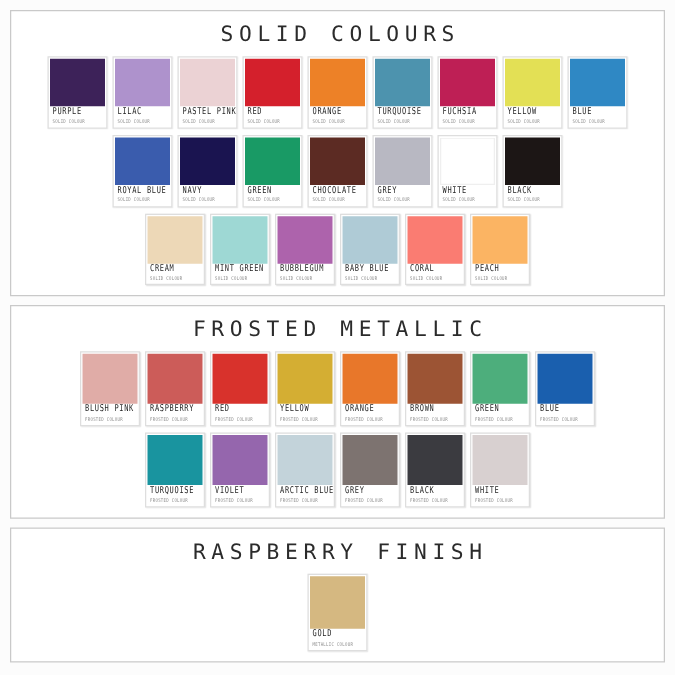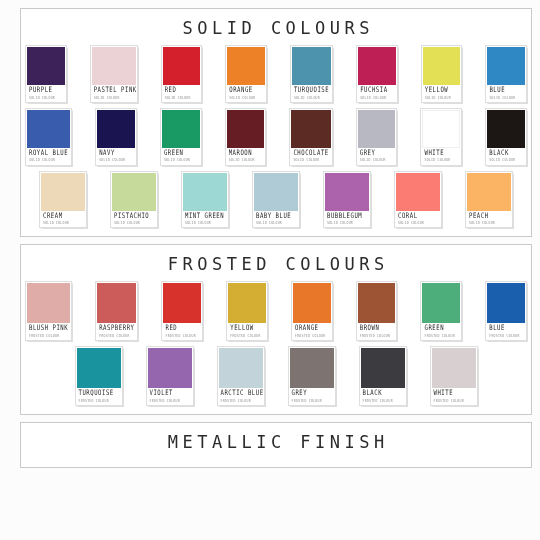--- a/index.html
+++ b/index.html
@@ -16,37 +16,36 @@
     background:#fcfcfc;
     display:flex;flex-direction:column;
     gap:7px;
   }
   .panel{
     background:#ffffff;
     border:1px solid #c9c9c9;
     box-sizing:border-box;
     padding:6px 4px 8px 4px;
     display:flex;flex-direction:column;
-    margin-left:12px;
   }
   .panel-title{
     font-family:"DejaVu Sans Mono", monospace;
     font-size:17px;
     letter-spacing:4.5px;
     color:#2b2b2b;
     text-align:center;
     margin:3px 0 7px 0;
     font-weight:400;
     text-indent:4.5px;
   }
   .swatch-row{
     display:flex;
     justify-content:center;
     align-items:flex-start;
-    gap:23px;
+    gap:4px;
     width:100%;
     margin-bottom:5px;
   }
   .swatch-row:last-child{margin-bottom:0;}
 
   .chip{
     width:48px;
     background:#ffffff;
     border:1px solid #dedede;
     box-shadow:0.5px 0.5px 1px rgba(0,0,0,0.13);
@@ -97,20 +96,27 @@
     <div class="panel-title">SOLID COLOURS</div>
     <div class="swatch-row">
         <div class="chip">
           <div class="chip-color" style="background: rgb(61, 34, 89);"></div>
           <div class="chip-text">
             <span class="chip-name">PURPLE</span>
             <span class="chip-sub">SOLID COLOUR</span>
           </div>
         </div>
         <div class="chip">
+          <div class="chip-color" style="background: rgb(174, 146, 204);"></div>
+          <div class="chip-text">
+            <span class="chip-name">LILAC</span>
+            <span class="chip-sub">SOLID COLOUR</span>
+          </div>
+        </div>
+        <div class="chip">
           <div class="chip-color" style="background: rgb(235, 210, 212);"></div>
           <div class="chip-text">
             <span class="chip-name">PASTEL PINK</span>
             <span class="chip-sub">SOLID COLOUR</span>
           </div>
         </div>
         <div class="chip">
           <div class="chip-color" style="background: rgb(212, 32, 44);"></div>
           <div class="chip-text">
             <span class="chip-name">RED</span>
@@ -169,27 +175,20 @@
           </div>
         </div>
         <div class="chip">
           <div class="chip-color" style="background: rgb(25, 154, 101);"></div>
           <div class="chip-text">
             <span class="chip-name">GREEN</span>
             <span class="chip-sub">SOLID COLOUR</span>
           </div>
         </div>
         <div class="chip">
-          <div class="chip-color" style="background: rgb(102, 29, 36);"></div>
-          <div class="chip-text">
-            <span class="chip-name">MAROON</span>
-            <span class="chip-sub">SOLID COLOUR</span>
-          </div>
-        </div>
-        <div class="chip">
           <div class="chip-color" style="background: rgb(92, 43, 35);"></div>
           <div class="chip-text">
             <span class="chip-name">CHOCOLATE</span>
             <span class="chip-sub">SOLID COLOUR</span>
           </div>
         </div>
         <div class="chip">
           <div class="chip-color" style="background: rgb(184, 184, 194);"></div>
           <div class="chip-text">
             <span class="chip-name">GREY</span>
@@ -213,66 +212,59 @@
       </div>
     <div class="swatch-row">
         <div class="chip">
           <div class="chip-color" style="background: rgb(237, 216, 183);"></div>
           <div class="chip-text">
             <span class="chip-name">CREAM</span>
             <span class="chip-sub">SOLID COLOUR</span>
           </div>
         </div>
         <div class="chip">
-          <div class="chip-color" style="background: rgb(197, 218, 155);"></div>
-          <div class="chip-text">
-            <span class="chip-name">PISTACHIO</span>
-            <span class="chip-sub">SOLID COLOUR</span>
-          </div>
-        </div>
-        <div class="chip">
           <div class="chip-color" style="background: rgb(158, 216, 212);"></div>
           <div class="chip-text">
             <span class="chip-name">MINT GREEN</span>
             <span class="chip-sub">SOLID COLOUR</span>
           </div>
         </div>
         <div class="chip">
+          <div class="chip-color" style="background: rgb(173, 99, 172);"></div>
+          <div class="chip-text">
+            <span class="chip-name">BUBBLEGUM</span>
+            <span class="chip-sub">SOLID COLOUR</span>
+          </div>
+        </div>
+        <div class="chip">
           <div class="chip-color" style="background: rgb(175, 203, 214);"></div>
           <div class="chip-text">
             <span class="chip-name">BABY BLUE</span>
             <span class="chip-sub">SOLID COLOUR</span>
           </div>
         </div>
         <div class="chip">
-          <div class="chip-color" style="background: rgb(173, 99, 172);"></div>
-          <div class="chip-text">
-            <span class="chip-name">BUBBLEGUM</span>
-            <span class="chip-sub">SOLID COLOUR</span>
-          </div>
-        </div>
-        <div class="chip">
           <div class="chip-color" style="background: rgb(250, 124, 114);"></div>
           <div class="chip-text">
             <span class="chip-name">CORAL</span>
             <span class="chip-sub">SOLID COLOUR</span>
           </div>
         </div>
         <div class="chip">
           <div class="chip-color" style="background: rgb(251, 180, 99);"></div>
           <div class="chip-text">
             <span class="chip-name">PEACH</span>
             <span class="chip-sub">SOLID COLOUR</span>
           </div>
         </div>
       </div>
   </div>
 
   <div class="panel frosted">
-    <div class="panel-title">FROSTED COLOURS</div>
+    <div class="panel-title">FROSTED METALLIC</div>
     <div class="swatch-row">
         <div class="chip">
           <div class="chip-color" style="background: rgb(224, 172, 167);"></div>
           <div class="chip-text">
             <span class="chip-name">BLUSH PINK</span>
             <span class="chip-sub">FROSTED COLOUR</span>
           </div>
         </div>
         <div class="chip">
           <div class="chip-color" style="background: rgb(204, 92, 89);"></div>
@@ -364,18 +356,25 @@
           <div class="chip-color" style="background: rgb(216, 208, 208);"></div>
           <div class="chip-text">
             <span class="chip-name">WHITE</span>
             <span class="chip-sub">FROSTED COLOUR</span>
           </div>
         </div>
       </div>
   </div>
 
   <div class="panel metallic">
-    <div class="panel-title">METALLIC FINISH</div>
-    <div class="swatch-row">
+    <div class="panel-title">RASPBERRY FINISH</div>
+    <div class="swatch-row">
+        <div class="chip">
+          <div class="chip-color" style="background: rgb(213, 184, 129);"></div>
+          <div class="chip-text">
+            <span class="chip-name">GOLD</span>
+            <span class="chip-sub">METALLIC COLOUR</span>
+          </div>
+        </div>
       </div>
   </div>
 
 </div>
 
 </body></html>

